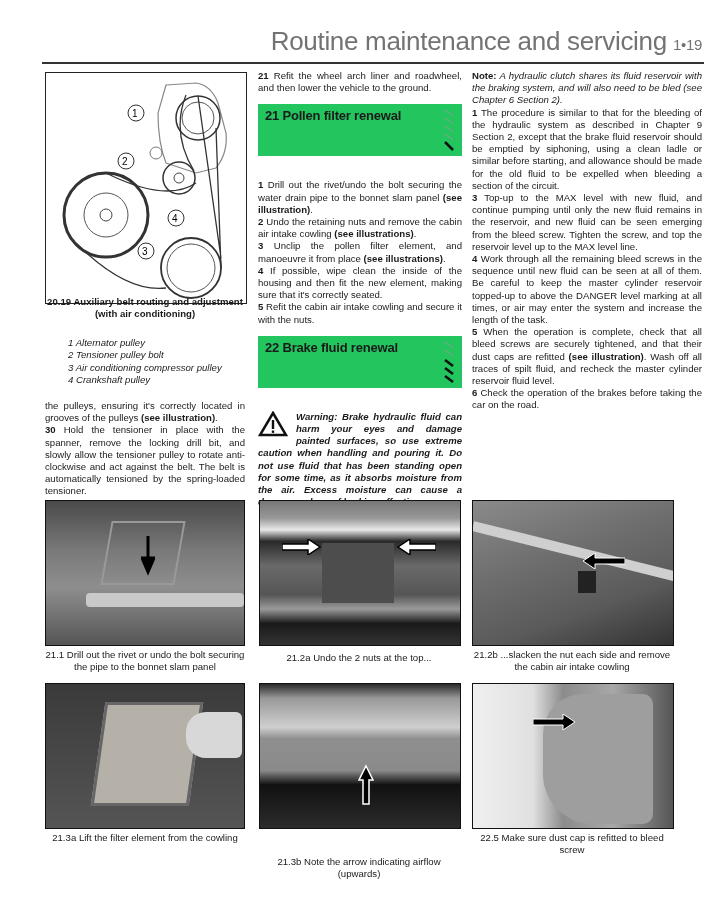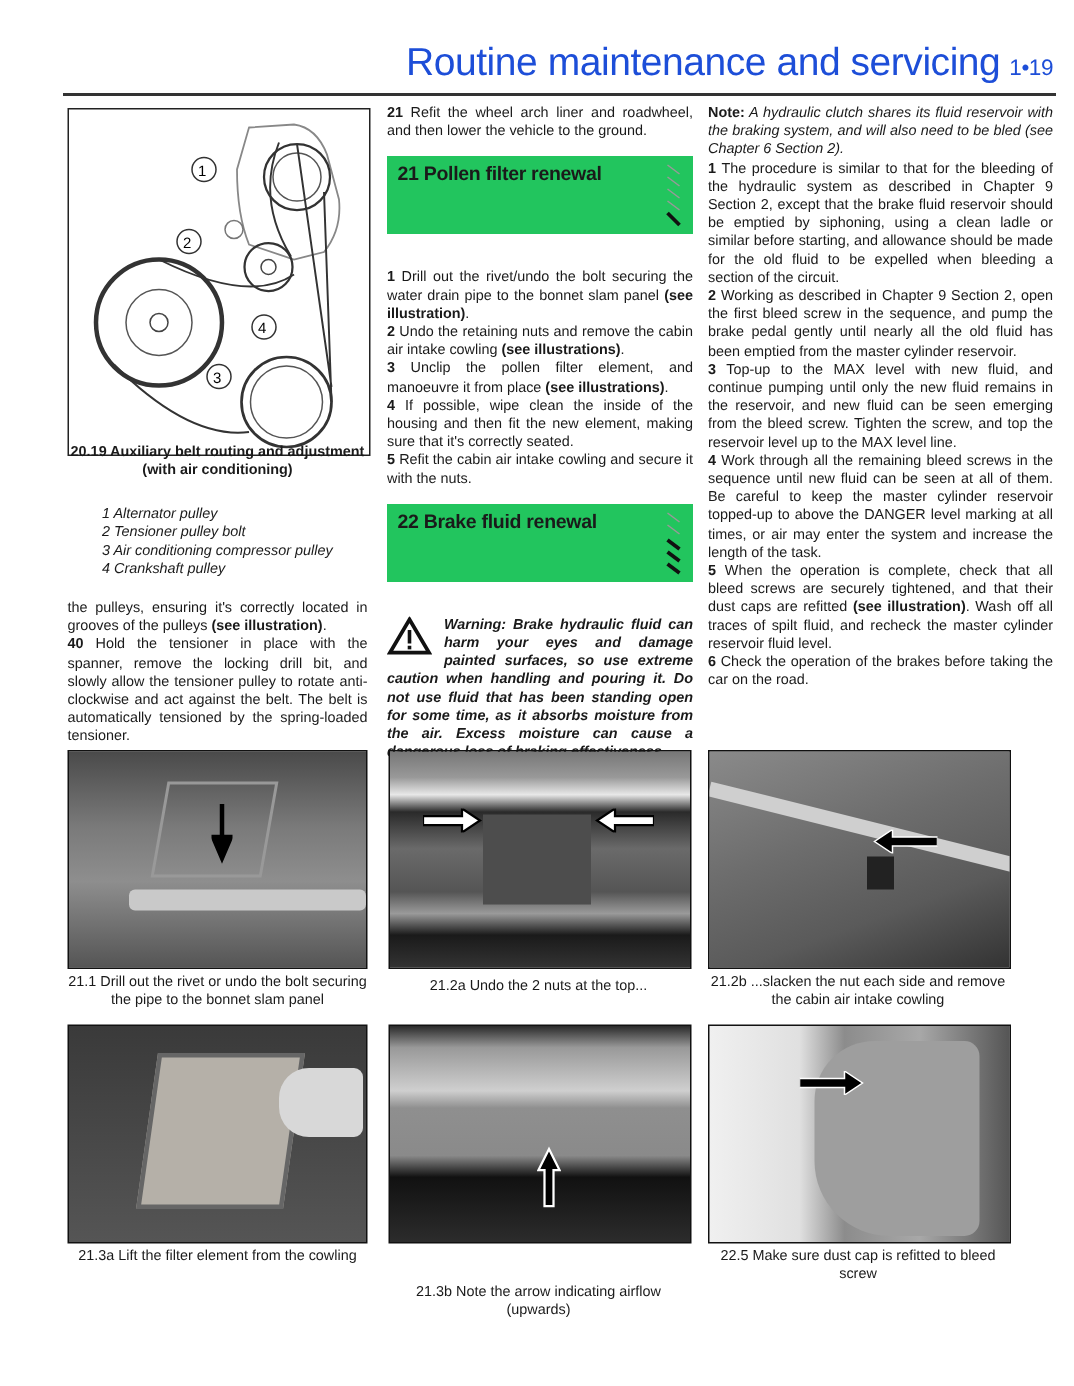--- a/index.html
+++ b/index.html
@@ -1,19 +1,19 @@
 <!DOCTYPE html>
 <html><head>
 <meta charset="utf-8">
 <style>
   html, body { margin:0; padding:0; background:#ffffff; }
   body { width:716px; height:924px; position:relative; overflow:hidden;
          font-family:"Liberation Sans", sans-serif; color:#1a1a1a; }
   .page-title { position:absolute; left:250px; top:26px; width:452px; text-align:right;
-                font-size:26px; letter-spacing:-0.3px; color:#1d4ed8; white-space:nowrap; }
+                font-size:26px; letter-spacing:-0.3px; color:#737373; white-space:nowrap; }
   .page-title .pnum { font-size:15px; margin-left:6px; }
   .header-rule { position:absolute; left:42px; top:62px; width:662px; height:2px; background:#333; }
 
   .col { position:absolute; font-size:9.6px; line-height:12.2px; text-align:justify; }
   .col p { margin:0; }
   .col b { font-weight:bold; }
   .col1 { left:45px; width:200px; }
   .col2 { left:258px; width:204px; top:70px; }
   .col3 { left:472px; width:230px; top:70px; }
 
@@ -69,21 +69,21 @@
 <div class="fig-caption">20.19 Auxiliary belt routing and adjustment (with air conditioning)</div>
 <div class="fig-legend">
   <div>1 Alternator pulley</div>
   <div>2 Tensioner pulley bolt</div>
   <div>3 Air conditioning compressor pulley</div>
   <div>4 Crankshaft pulley</div>
 </div>
 
 <div class="col col1 col1-text">
   <p><span>the pulleys, ensuring it's correctly located in grooves of the pulleys </span><b>(see illustration)</b>.</p>
-  <p><b>40</b><span> Hold the tensioner in place with the spanner, remove the locking drill bit, and slowly allow the tensioner pulley to rotate anti-clockwise and act against the belt. The belt is automatically tensioned by the spring-loaded tensioner.</span></p>
+  <p><b>30</b><span> Hold the tensioner in place with the spanner, remove the locking drill bit, and slowly allow the tensioner pulley to rotate anti-clockwise and act against the belt. The belt is automatically tensioned by the spring-loaded tensioner.</span></p>
 </div>
 
 <div class="col col2">
   <p><b>21</b><span> Refit the wheel arch liner and roadwheel, and then lower the vehicle to the ground.</span></p>
   <div class="section-box">
     <span class="sec-title">21  Pollen filter renewal</span>
     <svg class="wrench" viewBox="0 0 14 44">
       <g stroke="#999" stroke-width="1" fill="none">
         <path d="M3 2 L11 8"></path>
           <path d="M3 10 L11 16"></path>
@@ -118,21 +118,20 @@
       <rect x="13.8" y="9" width="2.4" height="9" fill="#111"></rect>
         <rect x="13.8" y="19.5" width="2.4" height="2.4" fill="#111"></rect>
     </svg>
     <span>Warning: Brake hydraulic fluid can harm your eyes and damage painted surfaces, so use extreme caution when handling and pouring it. Do not use fluid that has been standing open for some time, as it absorbs moisture from the air. Excess moisture can cause a dangerous loss of braking effectiveness.</span>
   </div>
 </div>
 
 <div class="col col3">
   <p><b>Note:</b><i> A hydraulic clutch shares its fluid reservoir with the braking system, and will also need to be bled (see Chapter 6 Section 2).</i></p>
   <p><b>1</b><span> The procedure is similar to that for the bleeding of the hydraulic system as described in Chapter 9 Section 2, except that the brake fluid reservoir should be emptied by siphoning, using a clean ladle or similar before starting, and allowance should be made for the old fluid to be expelled when bleeding a section of the circuit.</span></p>
-  <p><b>2</b><span> Working as described in Chapter 9 Section 2, open the first bleed screw in the sequence, and pump the brake pedal gently until nearly all the old fluid has been emptied from the master cylinder reservoir.</span></p>
   <p><b>3</b><span> Top-up to the MAX level with new fluid, and continue pumping until only the new fluid remains in the reservoir, and new fluid can be seen emerging from the bleed screw. Tighten the screw, and top the reservoir level up to the MAX level line.</span></p>
   <p><b>4</b><span> Work through all the remaining bleed screws in the sequence until new fluid can be seen at all of them. Be careful to keep the master cylinder reservoir topped-up to above the DANGER level marking at all times, or air may enter the system and increase the length of the task.</span></p>
   <p><b>5</b><span> When the operation is complete, check that all bleed screws are securely tightened, and that their dust caps are refitted </span><b>(see illustration)</b><span>. Wash off all traces of spilt fluid, and recheck the master cylinder reservoir fluid level.</span></p>
   <p><b>6</b><span> Check the operation of the brakes before taking the car on the road.</span></p>
 </div>
 
 <div class="photo" style="left:45px;top:500px;width:198px;height:144px;background:linear-gradient(180deg,#4a4a4a 0%,#7a7a7a 35%,#8e8e8e 60%,#555 100%);">
   <div style="position:absolute;left:40px;top:92px;width:158px;height:14px;background:#c9c9c9;border-radius:4px;"></div>
   <div style="position:absolute;left:60px;top:20px;width:70px;height:60px;border:2px solid #999;transform:skewX(-10deg);"></div>
   <svg style="position:absolute;left:95px;top:35px" width="14" height="40">

